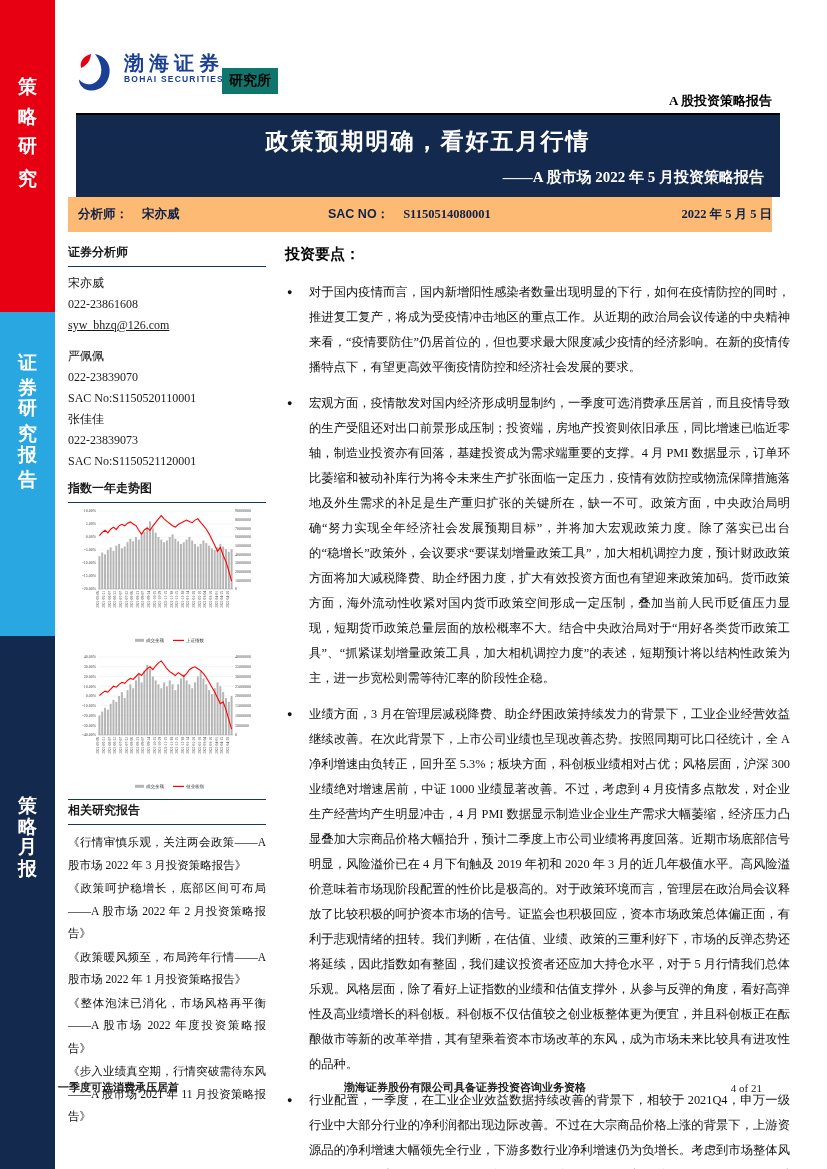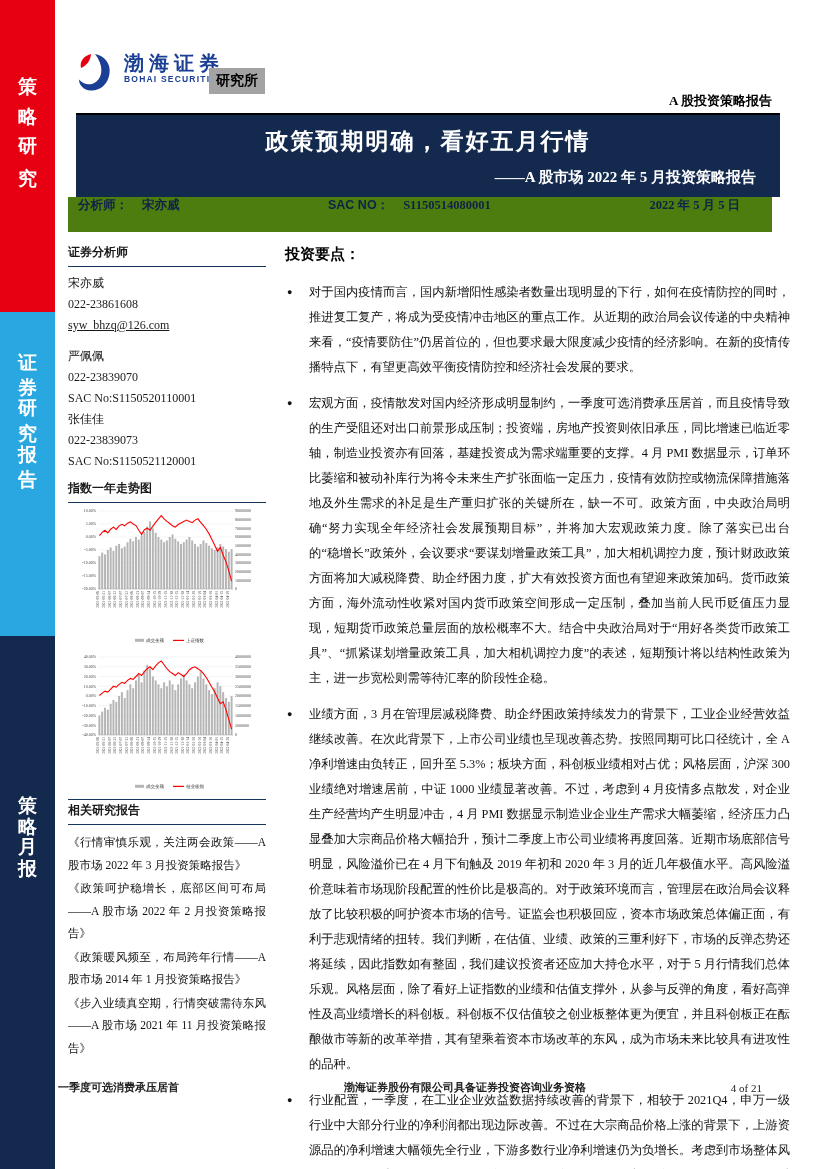--- a/index.html
+++ b/index.html
@@ -16,37 +16,37 @@
   .band-red .vlabel{padding-top:62px;letter-spacing:30px;}
   .band-blue .vlabel{padding-top:26px;letter-spacing:23px;}
   .band-navy .vlabel{padding-top:145px;letter-spacing:21px;}
 
   
   .logo{position:absolute;left:76px;top:52px;display:flex;align-items:flex-start;}
   .logo-text{margin-left:6px;}
   .logo-cn{font-size:20px;font-weight:bold;color:#1b3f94;letter-spacing:5px;line-height:22px;}
   .logo-en{font-size:8.5px;font-weight:bold;color:#1b3f94;letter-spacing:1.2px;
            font-family:"Liberation Sans",sans-serif;}
-  .dept-box{position:absolute;left:209px;top:68px;background:#a3a3a3;color:#000;
+  .dept-box{position:absolute;left:222px;top:68px;background:#0f766e;color:#000;
             font-weight:bold;font-size:14px;padding:4px 7px;font-family:Liberation Serif, serif;}
   .report-type{position:absolute;top:92px;width:772px;text-align:right;font-weight:bold;
                font-size:13px;color:#000;}
 
   .banner{position:absolute;left:76px;top:113px;width:704px;height:84px;
           background:#13294e;border-top:2px solid #000;box-sizing:border-box;}
   .banner-title{text-align:center;color:#fff;font-weight:bold;font-size:23px;
                 letter-spacing:2px;margin-top:11px;}
   .banner-sub{text-align:right;color:#fff;font-weight:bold;font-size:15px;
-              padding-right:24px;margin-top:11px;}
-
-  .metabar{position:absolute;left:68px;top:197px;width:704px;height:35px;background:#4d7c0f;
-           display:flex;align-items:flex-start;color:#0f2347;font-size:12.5px;font-weight:bold;}
+              padding-right:16px;margin-top:11px;}
+
+  .metabar{position:absolute;left:68px;top:197px;width:704px;height:35px;background:#fdba74;
+           display:flex;align-items:center;color:#0f2347;font-size:12.5px;font-weight:bold;}
   .metabar .m1{width:250px;padding-left:10px;}
   .metabar .m2{width:290px;}
-  .metabar .m3{flex:1;text-align:right;padding-right:32px;}
+  .metabar .m3{flex:1;text-align:right;}
   .metabar .lab{margin-right:14px;font-family:"Liberation Sans",sans-serif;}
 
   
   .leftcol{position:absolute;left:68px;top:242px;width:198px;}
   .col-header{font-size:13.5px;font-weight:bold;color:#17365d;border-bottom:1.5px solid #17365d;
               padding-bottom:3px;margin:0;}
   .leftcol p{margin:0;font-size:12px;line-height:21px;color:#1a1a1a;}
   .gap-s{height:6px;}.gap-m{height:10px;}
   .email{text-decoration:underline;color:#1a1a1a;}
   .chart-box{width:198px;margin-top:2px;}
@@ -335,21 +335,22 @@
           <rect x="67" y="133.8" width="9" height="3" fill="#b5b5b5"></rect>
           <text x="78" y="137" font-size="4.5" fill="#333">成交金额</text>
           <line x1="105" x2="116" y1="135.4" y2="135.4" stroke="#ff0000" stroke-width="1.2"></line>
           <text x="118" y="137" font-size="4.5" fill="#333">创业板指</text>
         </svg></div>
     <div class="reports-rule"></div>
     <p class="col-header reports-header">相关研究报告</p>
     <ul class="reports">
       <li>《行情审慎乐观，关注两会政策——A 股市场 2022 年 3 月投资策略报告》</li>
       <li>《政策呵护稳增长，底部区间可布局——A 股市场 2022 年 2 月投资策略报告》</li>
-      <li>《政策暖风频至，布局跨年行情——A 股市场 2014 年 1 月投资策略报告》</li>
+      <li>《政策暖风频至，布局跨年行情——A 股市场 2022 年 1 月投资策略报告》</li>
+      <li>《整体泡沫已消化，市场风格再平衡——A 股市场 2022 年度投资策略报告》</li>
       <li>《步入业绩真空期，行情突破需待东风——A 股市场 2021 年 11 月投资策略报告》</li>
     </ul>
   </div>
 
   <div class="rightcol">
     <p class="points-title">投资要点：</p>
     <ul class="bullets">
       <li>对于国内疫情而言，国内新增阳性感染者数量出现明显的下行，如何在疫情防控的同时，推进复工复产，将成为受疫情冲击地区的重点工作。从近期的政治局会议传递的中央精神来看，“疫情要防住”仍居首位的，但也要求最大限度减少疫情的经济影响。在新的疫情传播特点下，有望更高效平衡疫情防控和经济社会发展的要求。</li>
       <li>宏观方面，疫情散发对国内经济形成明显制约，一季度可选消费承压居首，而且疫情导致的生产受阻还对出口前景形成压制；投资端，房地产投资则依旧承压，同比增速已临近零轴，制造业投资亦有回落，基建投资成为需求端重要的支撑。4 月 PMI 数据显示，订单环比萎缩和被动补库行为将令未来生产扩张面临一定压力，疫情有效防控或物流保障措施落地及外生需求的补足是生产重归扩张的关键所在，缺一不可。政策方面，中央政治局明确“努力实现全年经济社会发展预期目标”，并将加大宏观政策力度。除了落实已出台的“稳增长”政策外，会议要求“要谋划增量政策工具”，加大相机调控力度，预计财政政策方面将加大减税降费、助企纾困力度，扩大有效投资方面也有望迎来政策加码。货币政策方面，海外流动性收紧对国内货币政策空间形成一定压制，叠加当前人民币贬值压力显现，短期货币政策总量层面的放松概率不大。结合中央政治局对于“用好各类货币政策工具”、“抓紧谋划增量政策工具，加大相机调控力度”的表述，短期预计将以结构性政策为主，进一步宽松则需等待汇率的阶段性企稳。</li>
       <li>业绩方面，3 月在管理层减税降费、助企纾困政策持续发力的背景下，工业企业经营效益继续改善。在次此背景下，上市公司业绩也呈现改善态势。按照同期可比口径统计，全 A 净利增速由负转正，回升至 5.3%；板块方面，科创板业绩相对占优；风格层面，沪深 300 业绩绝对增速居前，中证 1000 业绩显著改善。不过，考虑到 4 月疫情多点散发，对企业生产经营均产生明显冲击，4 月 PMI 数据显示制造业企业生产需求大幅萎缩，经济压力凸显叠加大宗商品价格大幅抬升，预计二季度上市公司业绩将再度回落。近期市场底部信号明显，风险溢价已在 4 月下旬触及 2019 年初和 2020 年 3 月的近几年极值水平。高风险溢价意味着市场现阶段配置的性价比是极高的。对于政策环境而言，管理层在政治局会议释放了比较积极的呵护资本市场的信号。证监会也积极回应，资本市场政策总体偏正面，有利于悲观情绪的扭转。我们判断，在估值、业绩、政策的三重利好下，市场的反弹态势还将延续，因此指数如有整固，我们建议投资者还应加大持仓水平，对于 5 月行情我们总体乐观。风格层面，除了看好上证指数的业绩和估值支撑外，从参与反弹的角度，看好高弹性及高业绩增长的科创板。科创板不仅估值较之创业板整体更为便宜，并且科创板正在酝酿做市等新的改革举措，其有望乘着资本市场改革的东风，成为市场未来比较具有进攻性的品种。</li>

